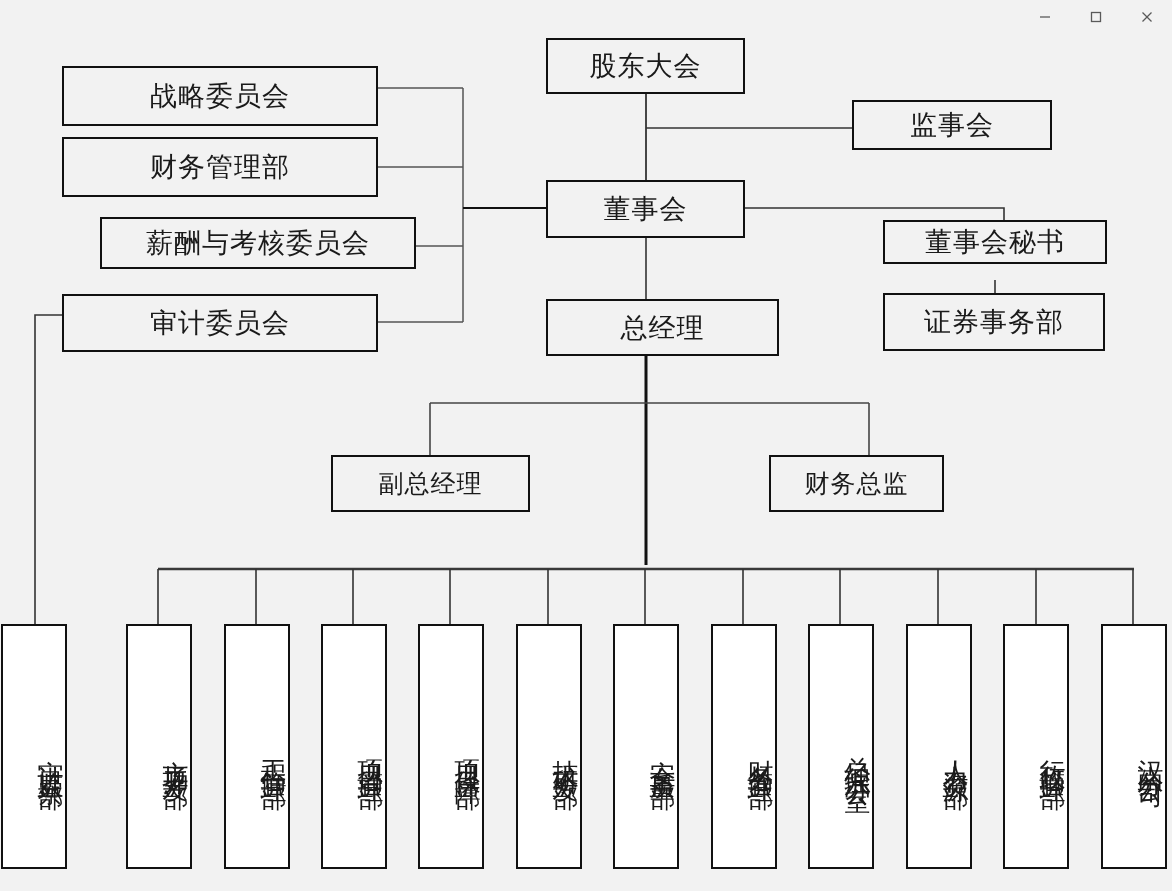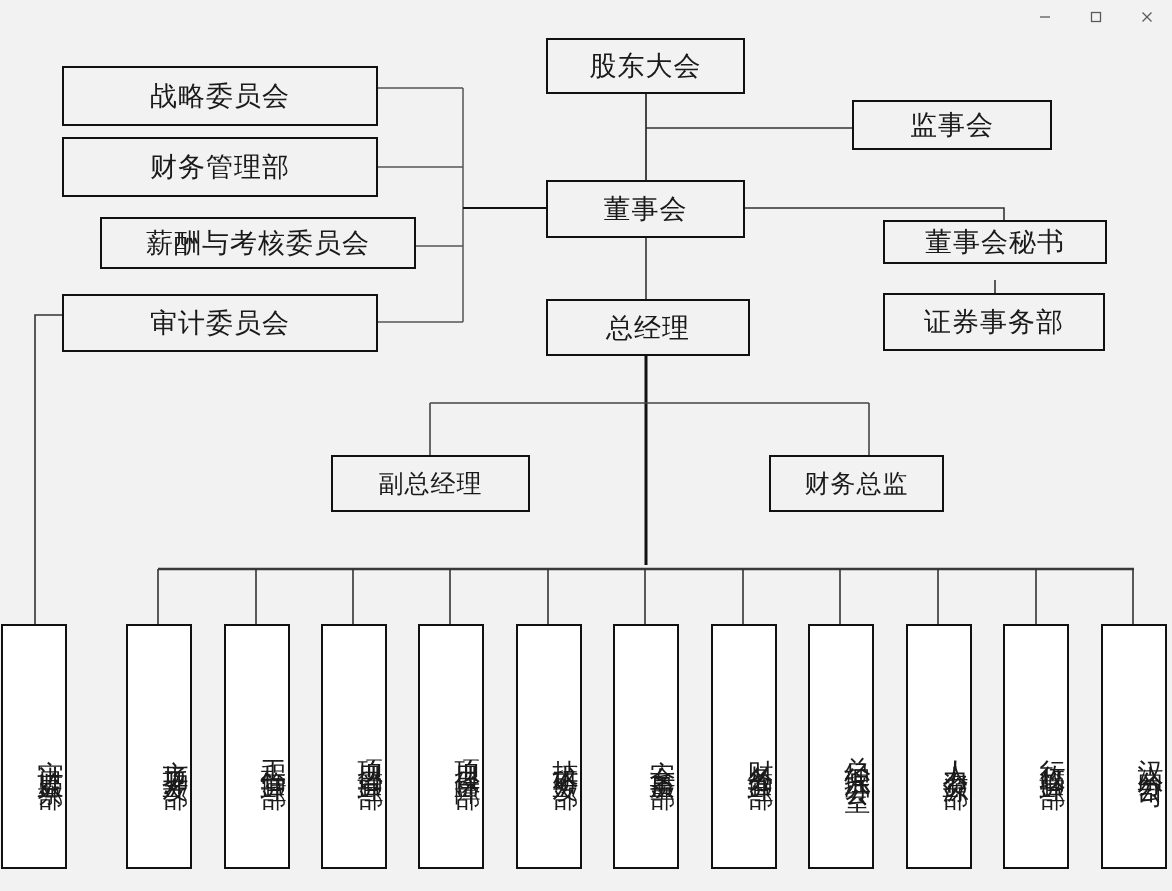--- a/index.html
+++ b/index.html
@@ -159,21 +159,21 @@
   </div>
 
   <div class="node n-h" style="left:883px; top:220px; width:224px; height:44px;">
     <span class="lbl">董事会秘书</span>
   </div>
 
   <div class="node n-h" style="left:883px; top:293px; width:222px; height:58px;">
     <span class="lbl">证券事务部</span>
   </div>
 
-  <div class="node n-h" style="left:546px; top:299px; width:204px; height:57px;">
+  <div class="node n-h" style="left:546px; top:299px; width:233px; height:57px;">
     <span class="lbl">总经理</span>
   </div>
 
   <div class="node n-h2" style="left:331px; top:455px; width:199px; height:57px;">
     <span class="lbl">副总经理</span>
   </div>
 
   <div class="node n-h2" style="left:769px; top:455px; width:175px; height:57px;">
     <span class="lbl">财务总监</span>
   </div>

